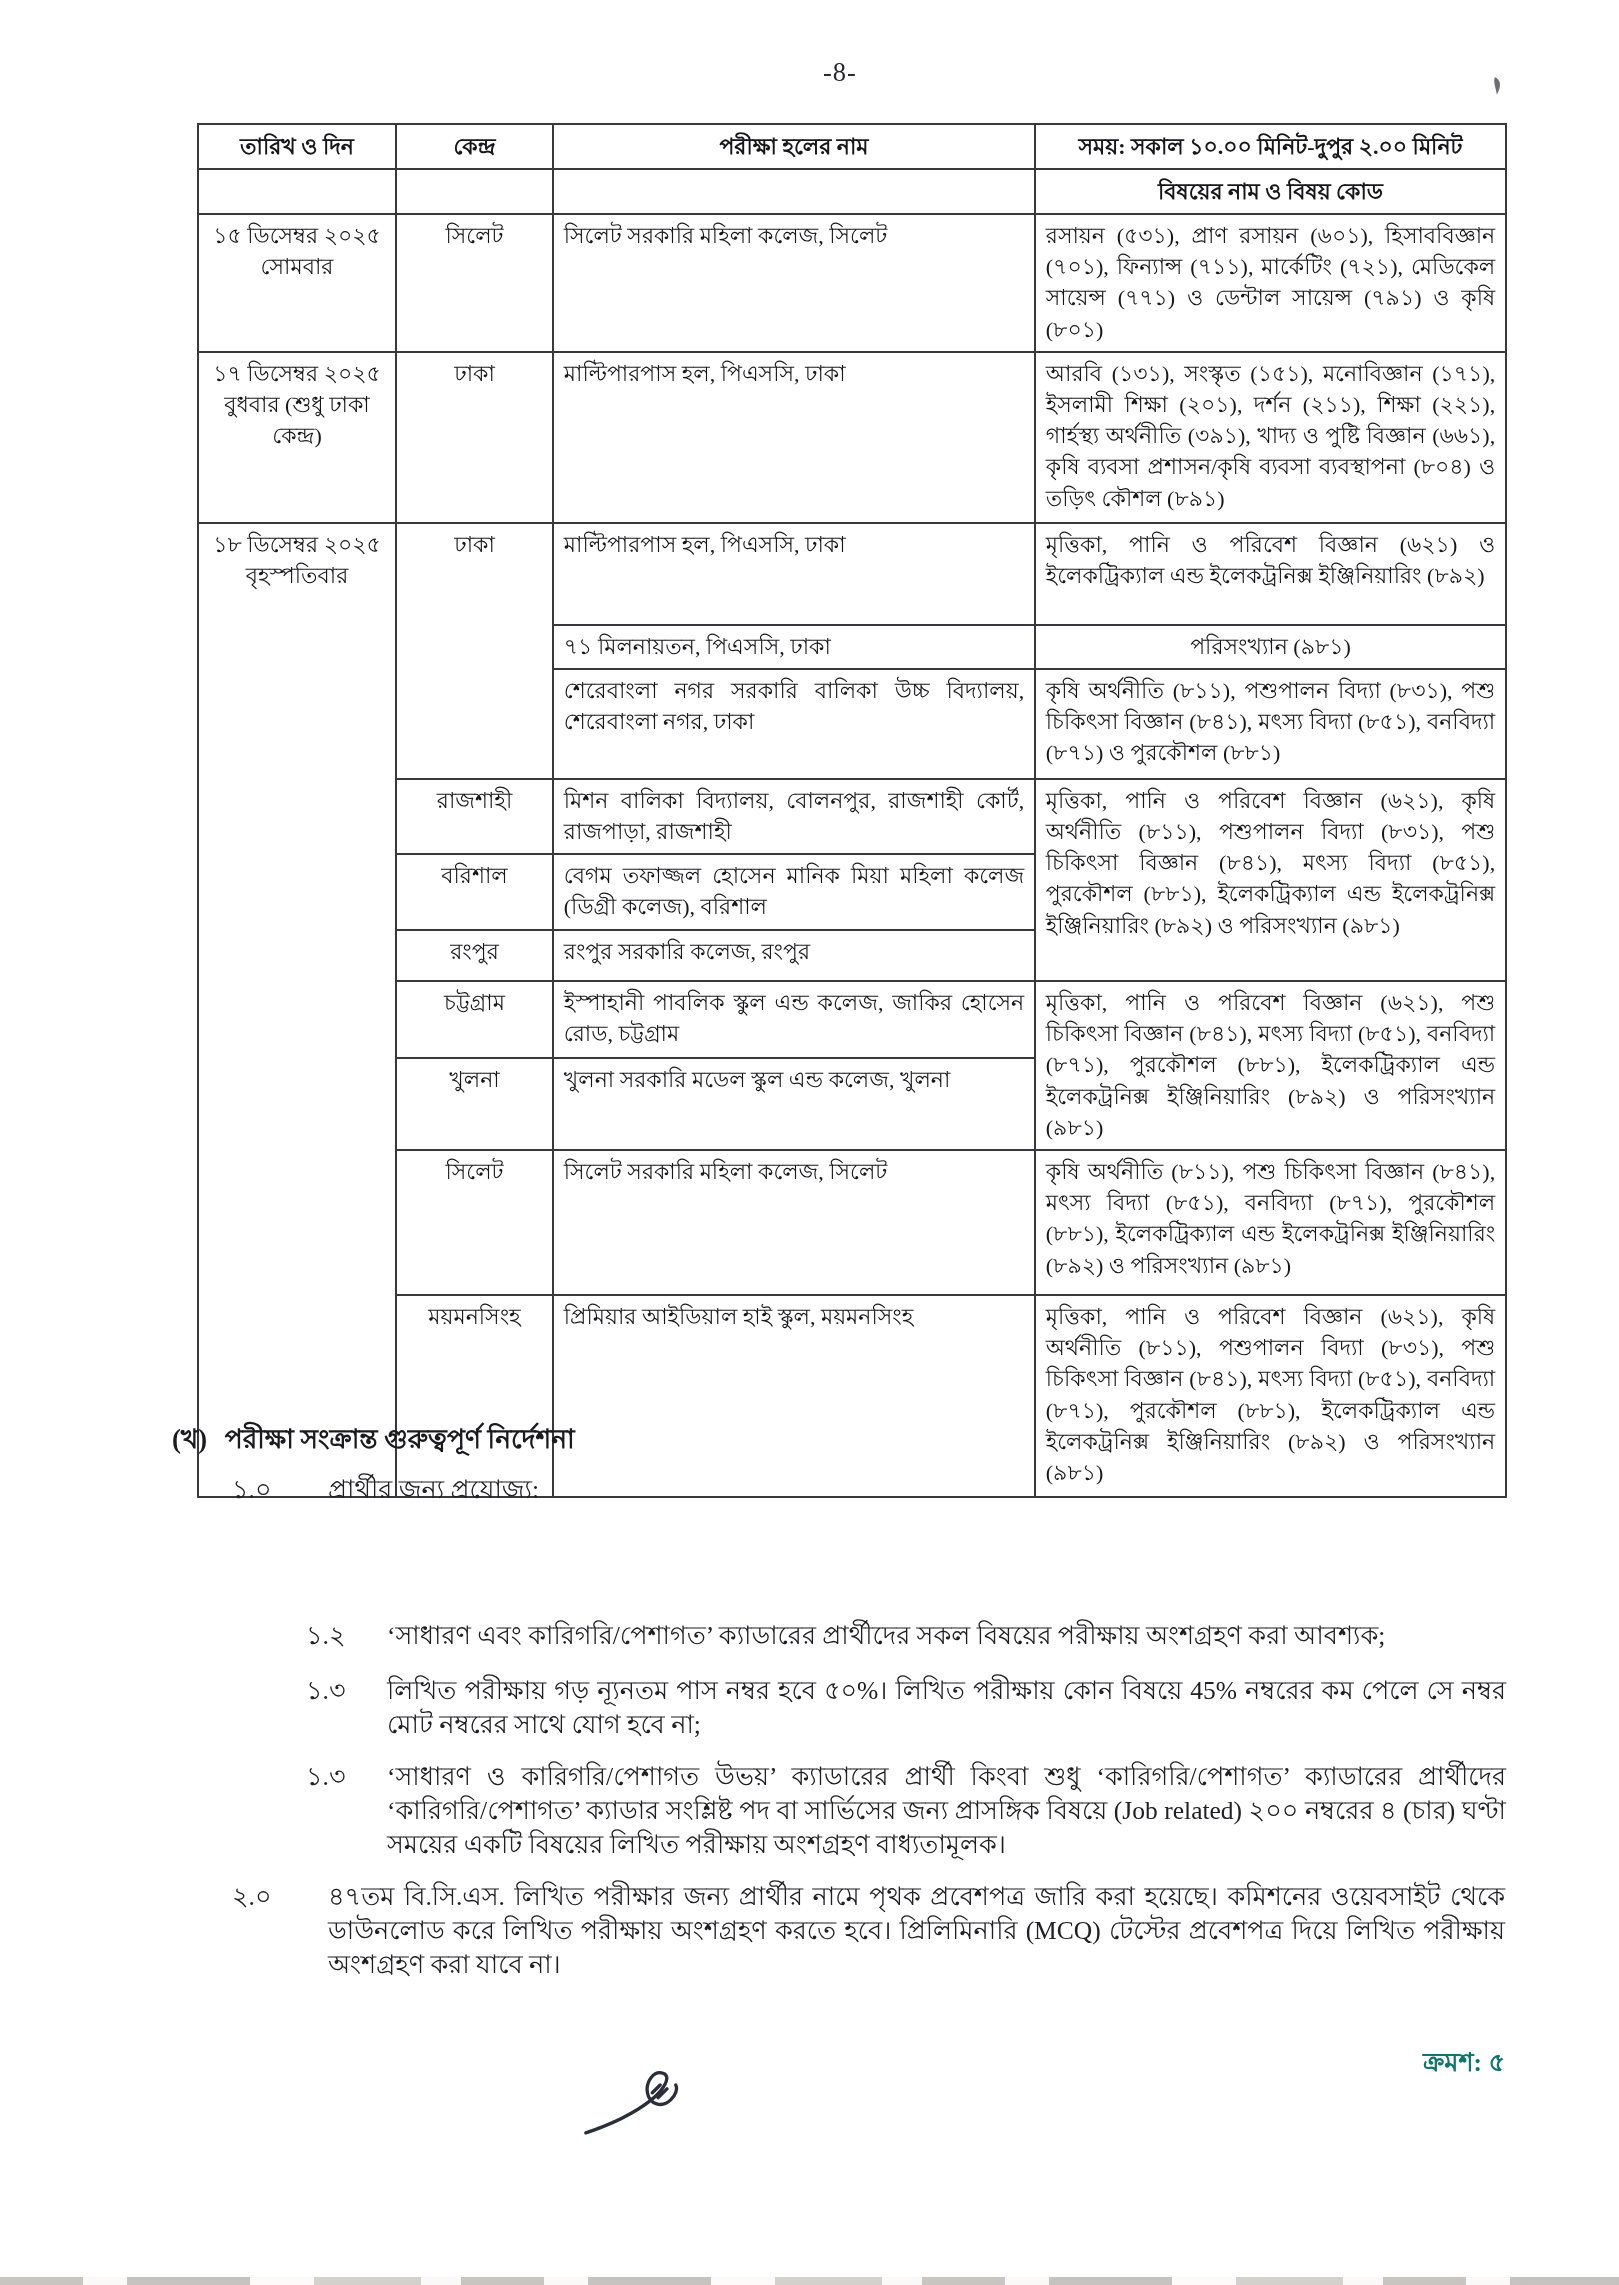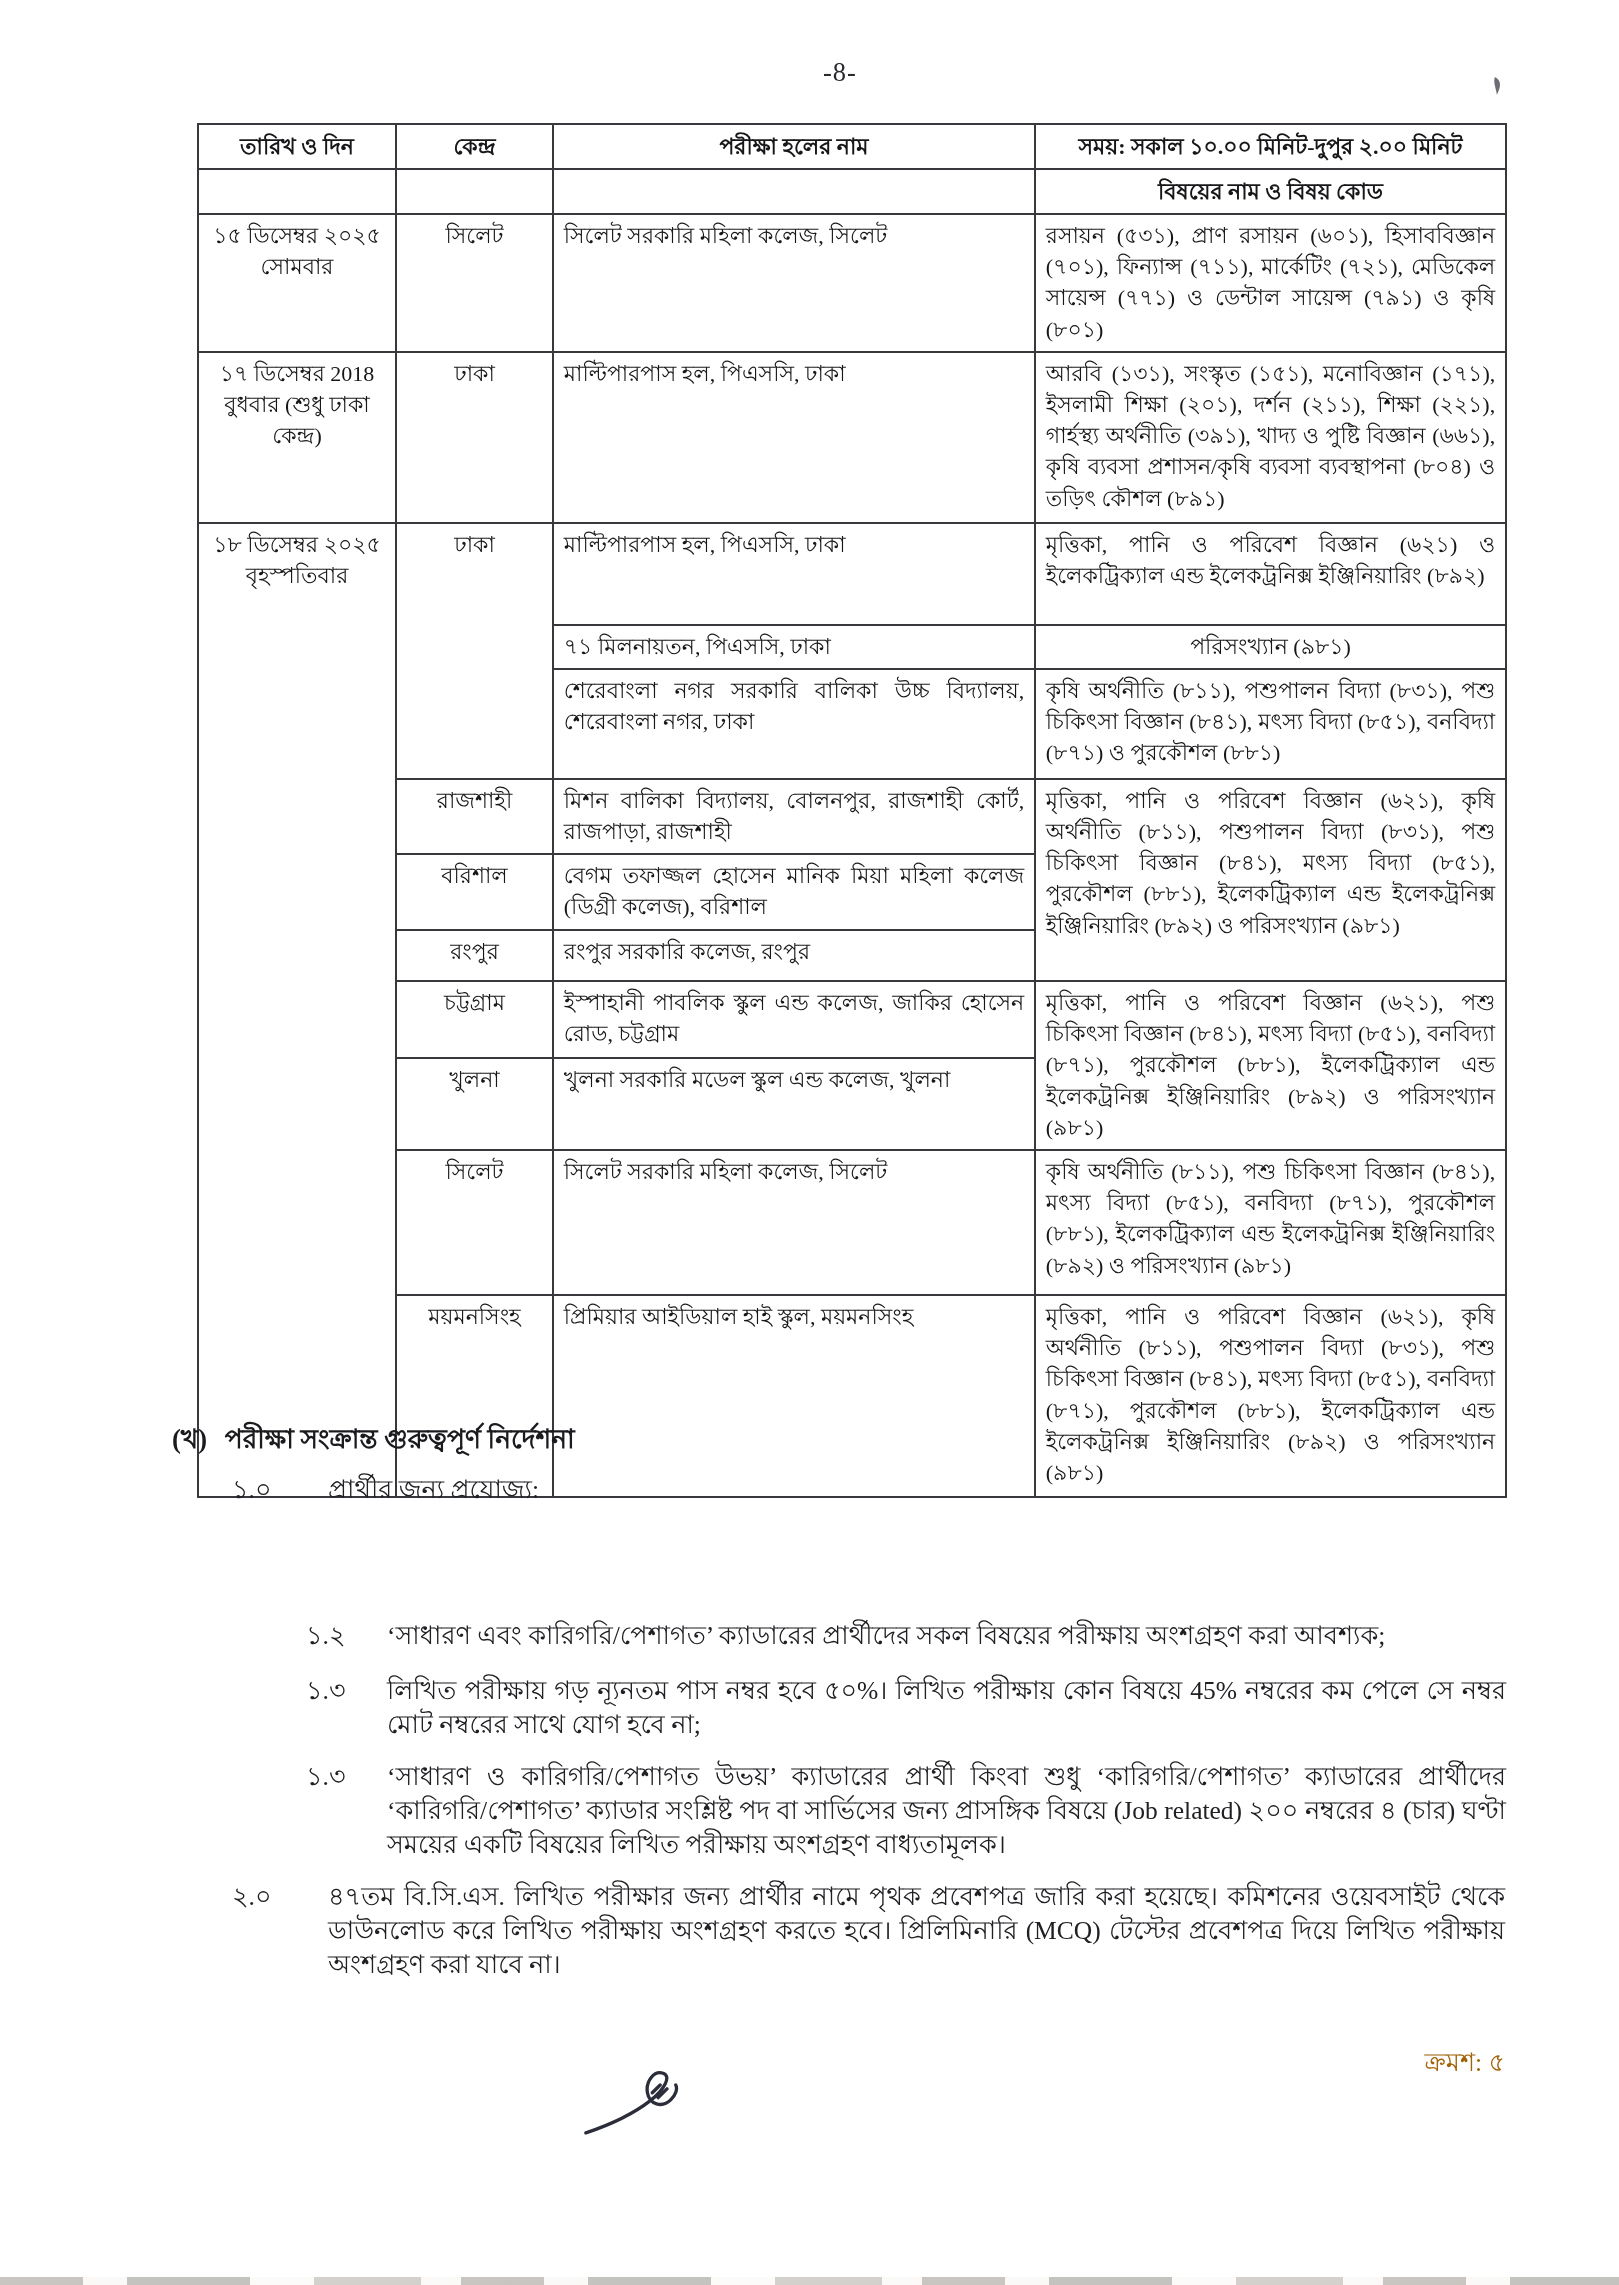--- a/index.html
+++ b/index.html
@@ -45,21 +45,21 @@
   .sec-heading .h-label{display:inline-block;margin-right:17.6px;}
   .item{position:absolute;font-size:25.5px;line-height:1.33;color:#202024;}
   .item .num{position:absolute;left:0;top:0;}
   .lvl1{left:232px;width:1273px;}
   .lvl1 .txt{margin-left:96px;text-align:justify;}
   .lvl2{left:306px;width:1200px;}
   .lvl2 .txt{margin-left:81px;text-align:justify;}
   .bold .txt{font-weight:bold;}
   .continuation{
     position:absolute;top:2043px;right:114px;
-    font-size:25.5px;font-weight:normal;color:#a16207;
+    font-size:25.5px;font-weight:bold;color:#0f766e;
   }
   .signature{position:absolute;left:580px;top:2070px;}
   .scan-band{
     position:absolute;left:0;bottom:0;width:1619px;height:8.8px;
     background:repeating-linear-gradient(90deg,
       rgba(110,102,92,.50) 0 83px,  rgba(236,232,224,.35) 83px 127px,
       rgba(84,78,70,.45) 127px 250px, rgba(242,240,234,.40) 250px 314px,
       rgba(128,120,108,.45) 314px 421px, rgba(238,234,226,.35) 421px 461px);
     opacity:.75;
   }
@@ -99,21 +99,21 @@
     </tr>
 
     <tr style="height:131px">
       <td class="c-date">১৫ ডিসেম্বর ২০২৫ সোমবার</td>
       <td class="c-center">সিলেট</td>
       <td class="c-hall">সিলেট সরকারি মহিলা কলেজ, সিলেট</td>
       <td class="c-subj">রসায়ন (৫৩১), প্রাণ রসায়ন (৬০১), হিসাববিজ্ঞান (৭০১), ফিন্যান্স (৭১১), মার্কেটিং (৭২১), মেডিকেল সায়েন্স (৭৭১) ও ডেন্টাল সায়েন্স (৭৯১) ও কৃষি (৮০১)</td>
     </tr>
 
     <tr style="height:171px">
-      <td class="c-date">১৭ ডিসেম্বর 2018 বুধবার (শুধু ঢাকা কেন্দ্র)</td>
+      <td class="c-date">১৭ ডিসেম্বর ২০২৫ বুধবার (শুধু ঢাকা কেন্দ্র)</td>
       <td class="c-center">ঢাকা</td>
       <td class="c-hall">মাল্টিপারপাস হল, পিএসসি, ঢাকা</td>
       <td class="c-subj">আরবি (১৩১), সংস্কৃত (১৫১), মনোবিজ্ঞান (১৭১), ইসলামী শিক্ষা (২০১), দর্শন (২১১), শিক্ষা (২২১), গার্হস্থ্য অর্থনীতি (৩৯১), খাদ্য ও পুষ্টি বিজ্ঞান (৬৬১), কৃষি ব্যবসা প্রশাসন/কৃষি ব্যবসা ব্যবস্থাপনা (৮০৪) ও তড়িৎ কৌশল (৮৯১)</td>
     </tr>
 
     <tr style="height:102px">
       <td class="c-date" rowspan="10">১৮ ডিসেম্বর ২০২৫ বৃহস্পতিবার</td>
       <td class="c-center" rowspan="3">ঢাকা</td>
       <td class="c-hall">মাল্টিপারপাস হল, পিএসসি, ঢাকা</td>
       <td class="c-subj">মৃত্তিকা, পানি ও পরিবেশ বিজ্ঞান (৬২১) ও ইলেকট্রিক্যাল এন্ড ইলেকট্রনিক্স ইঞ্জিনিয়ারিং (৮৯২)</td>

